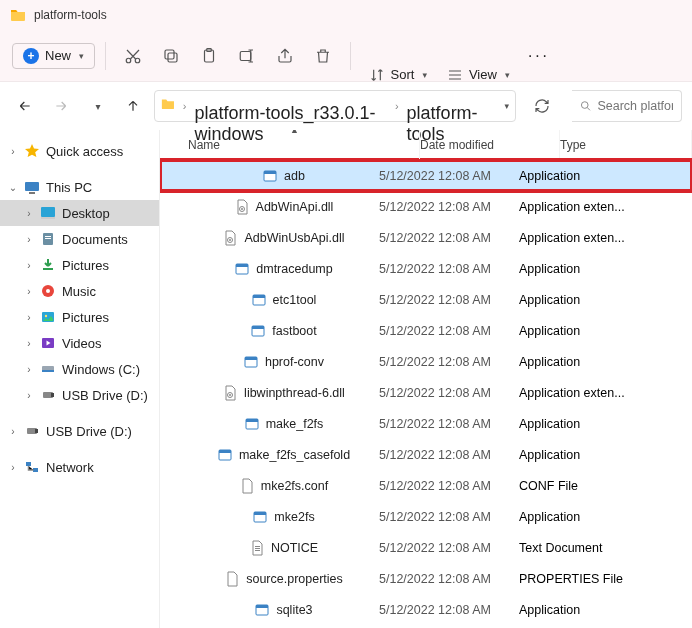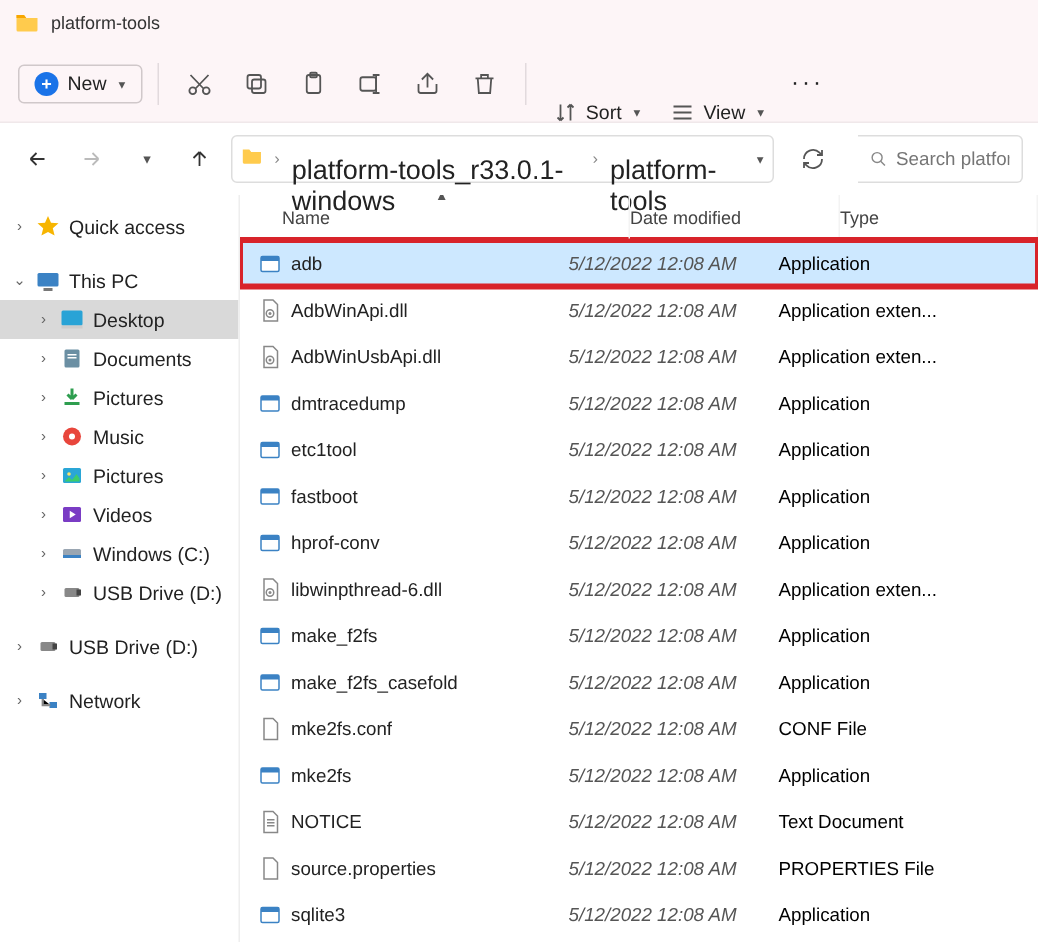--- a/index.html
+++ b/index.html
@@ -48,22 +48,22 @@
   .filepane { flex:1; overflow:hidden; }
   .colheader { display:flex; border-bottom: 1px solid #eee; height: 30px; align-items:center; color:#444; font-size:12px;}
   .col-name { width: 260px; padding-left: 28px; position:relative;}
   .col-name .sortarrow { position:absolute; top:-5px; left: 130px; font-size:9px; color:#555;}
   .col-date { width: 140px; }
   .col-type { flex:1; }
   .colheader > div { border-right: 1px solid #f3f3f3; height:100%; display:flex; align-items:center;}
   .filerow { display:flex; height:31px; align-items:center; font-size:12.5px; cursor:pointer;}
   .filerow.selected { background: #cde8ff; }
   .filerow.highlighted { outline: 4px solid #d8232a; outline-offset:-2px;}
-  .cell-name { width:219px; padding-left: 12px; display:flex; align-items:center; gap:6px;}
-  .cell-date { width:140px; color:#555;font-style:italic;}
+  .cell-name { width:219px; padding-left: 28px; display:flex; align-items:center; gap:6px;justify-content:center;}
+  .cell-date { width:140px; color:#555;}
   .cell-type { flex:1; color:#000000;}
   .fileicon { width:16px; height:16px; display:inline-flex; align-items:center; justify-content:center;}
 
   svg { display:block; }
 </style>
 </head>
 <body>
 
 <div class="titlebar">
   <span class="foldicon">

